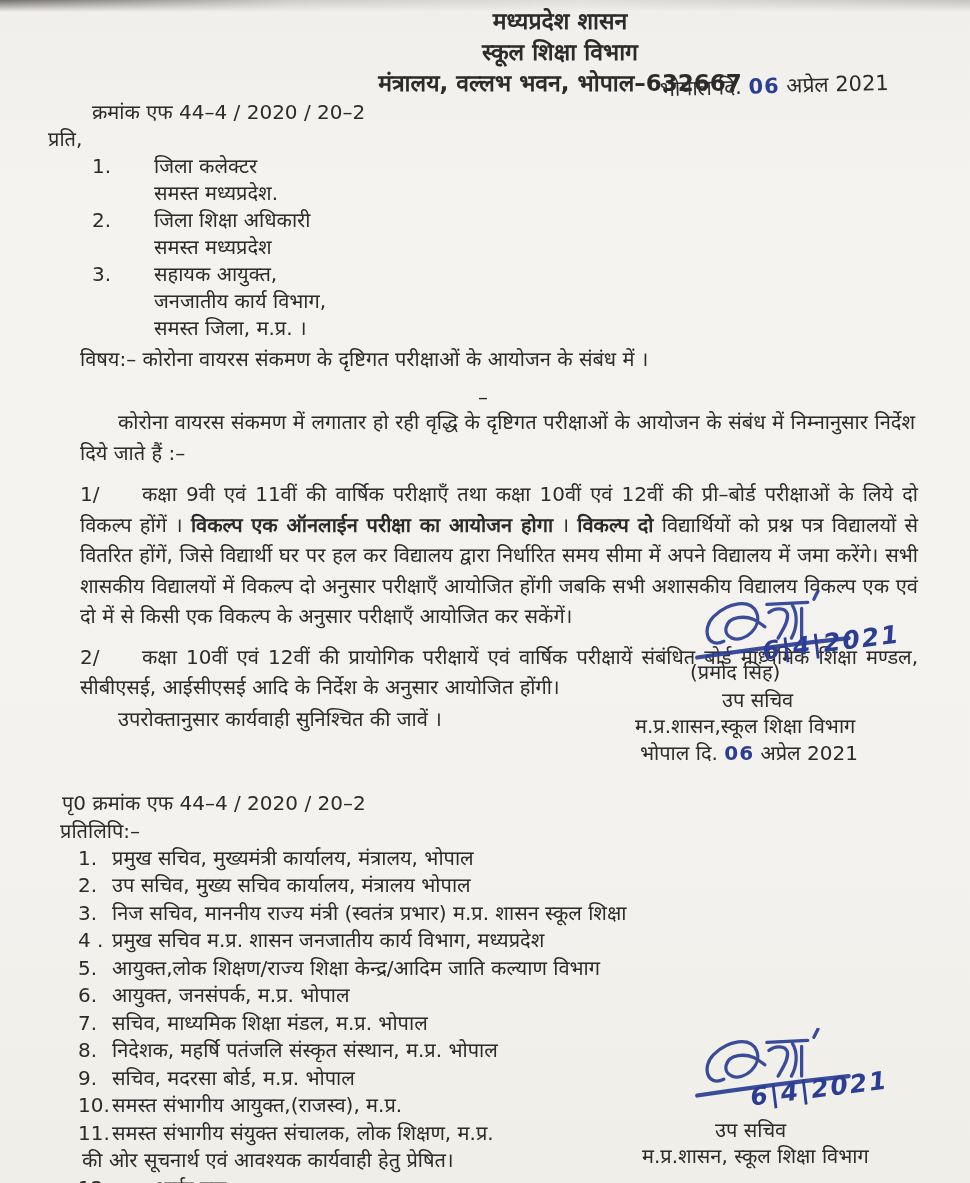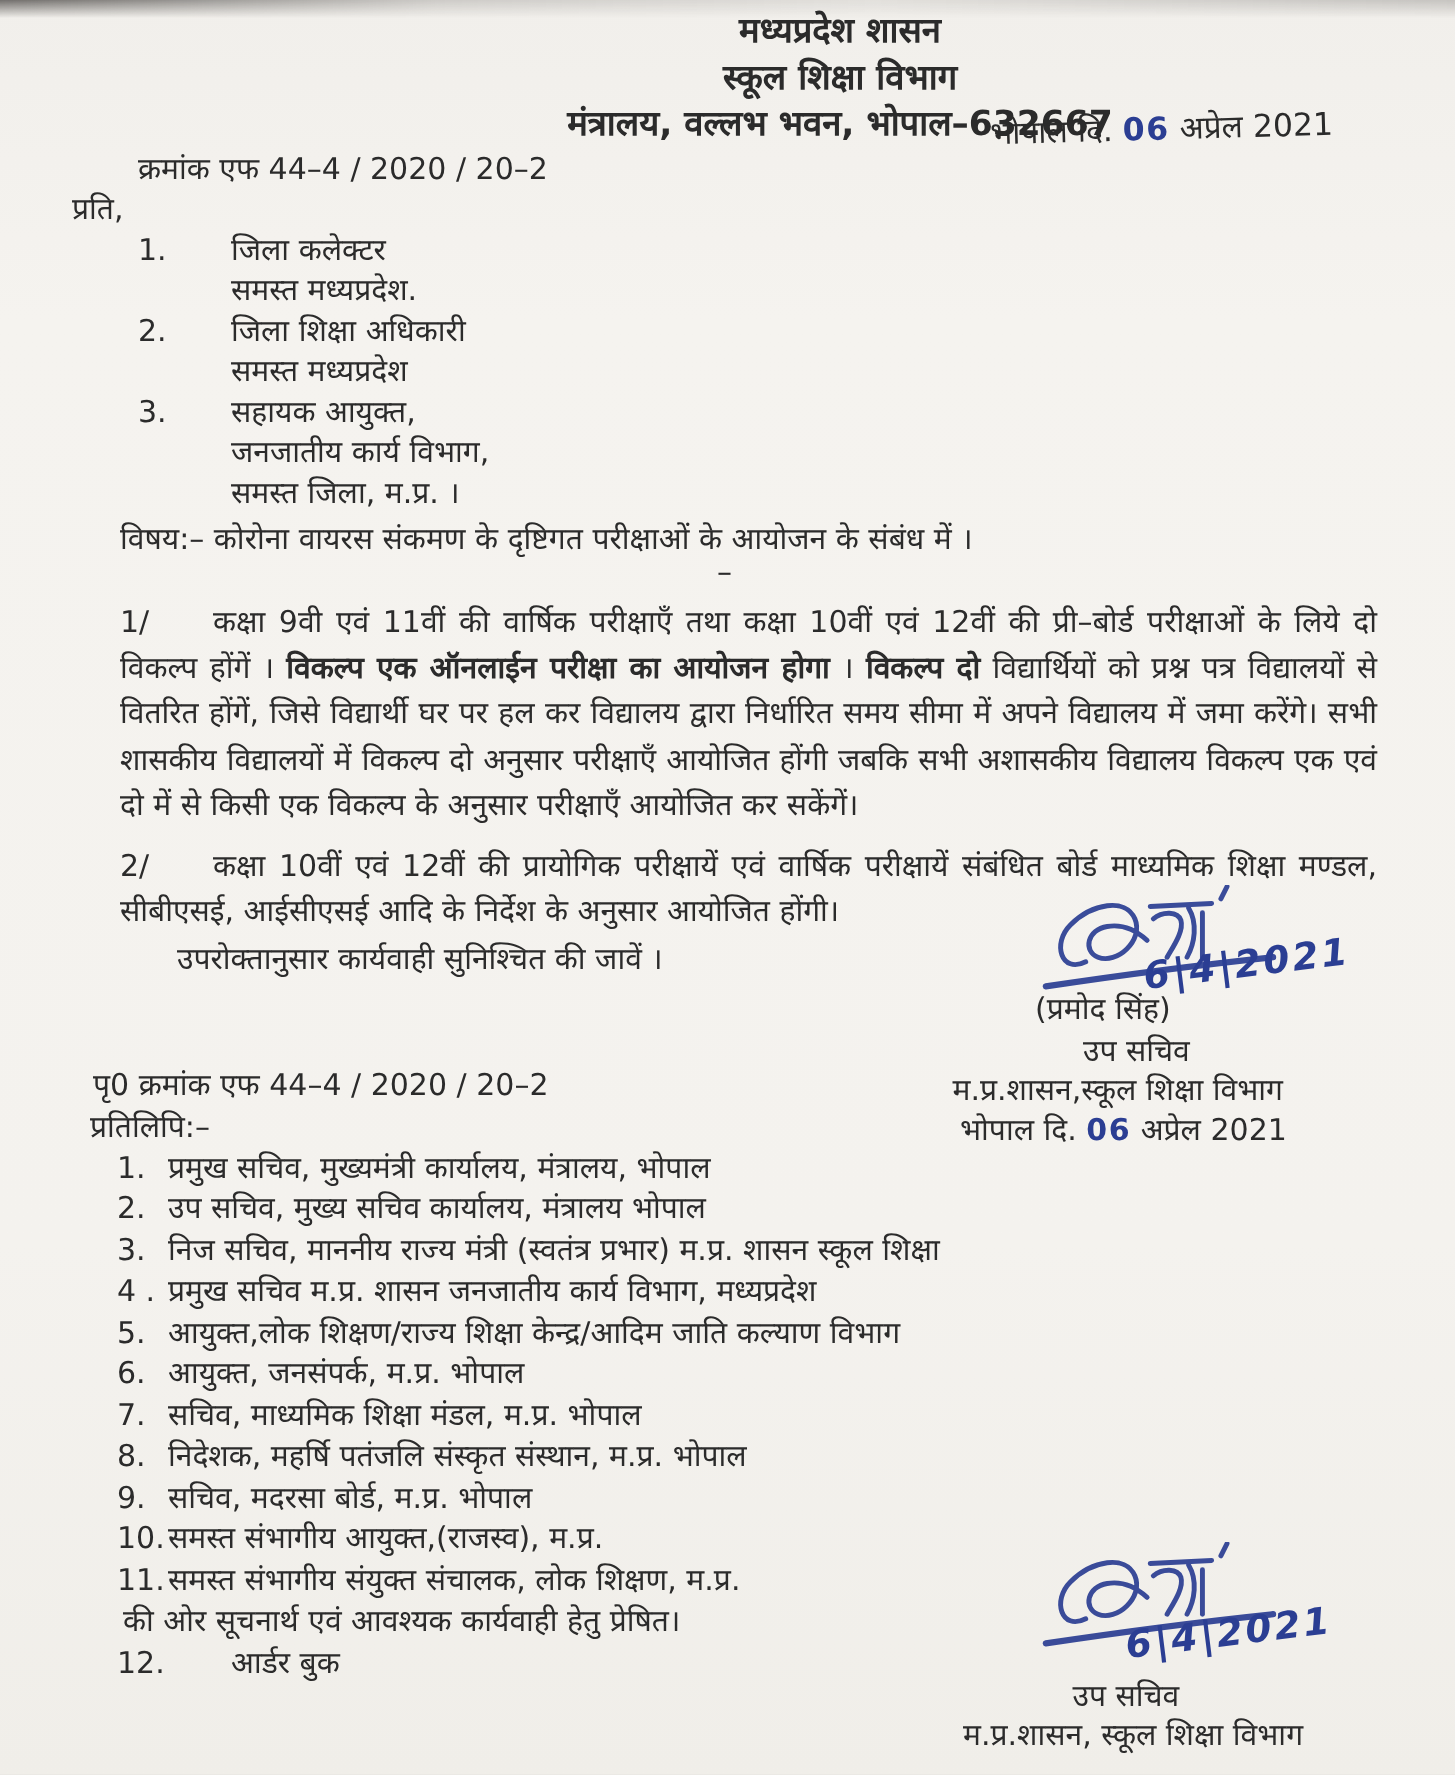--- a/index.html
+++ b/index.html
@@ -25,21 +25,21 @@
   }
   .hand{color:#2b3e93;font-weight:bold;letter-spacing:1px;}
   .refline{margin:0 6px 0 92px;font-size:20px;line-height:27px;}
   .to{margin-left:48px;font-size:20px;line-height:27px;}
   .recipients{margin-left:92px;font-size:20px;}
   .rec-row{display:flex;line-height:27px;}
   .rec-num{width:62px;flex:none;}
   .rec-lines{display:block;}
   .rec-line{display:block;}
   .rec-line:empty{display:none;}
-  .subject{margin:3px 40px 0 80px;font-size:20px;line-height:28px;}
+  .subject{margin:3px 40px 16px 80px;font-size:20px;line-height:28px;}
   .subject-dash{margin-left:478px;font-size:20px;line-height:16px;height:16px;}
   .intro{margin:2px 55px 0 80px;font-size:20px;line-height:31px;text-align:justify;text-indent:38px;}
   .bodypara{margin:10px 52px 0 80px;font-size:20px;line-height:30.5px;text-align:justify;}
   .pnum{display:inline-block;min-width:62px;}
   .bodypara b{font-weight:bold;margin-top:11px;}
   .closing{margin:2px 55px 0 80px;font-size:20px;line-height:28px;text-indent:38px;}
   .endorse-ref{margin:56px 0 0 62px;font-size:20px;line-height:28px;}
   .copies-label{margin-left:60px;font-size:20px;line-height:28px;}
   .copies{margin-left:78px;font-size:20px;}
   .copy-row{display:flex;line-height:27.5px;}
@@ -113,20 +113,21 @@
           <span class="rec-line">सहायक आयुक्त,</span>
           <span class="rec-line">जनजातीय कार्य विभाग,</span>
           <span class="rec-line">समस्त जिला, म.प्र. ।</span>
         </span>
       </div>
     </div>
 
   <div class="subject">विषय:– कोरोना वायरस संकमण के दृष्टिगत परीक्षाओं के आयोजन के संबंध में ।</div>
   <div class="subject-dash">–</div>
 
+  <p class="intro">कोरोना वायरस संकमण में लगातार हो रही वृद्धि के दृष्टिगत परीक्षाओं के आयोजन के संबंध में निम्नानुसार निर्देश दिये जाते हैं :–</p>
 
   <p class="bodypara"><span class="pnum">1/</span><span>कक्षा 9वी एवं 11वीं की वार्षिक परीक्षाएँ तथा कक्षा 10वीं एवं 12वीं की प्री–बोर्ड परीक्षाओं के लिये दो विकल्प होंगें ।</span> <b>विकल्प एक ऑनलाईन परीक्षा का आयोजन होगा</b> <span>।</span> <b>विकल्प दो</b> <span>विद्यार्थियों को प्रश्न पत्र विद्यालयों से वितरित होंगें, जिसे विद्यार्थी घर पर हल कर विद्यालय द्वारा निर्धारित समय सीमा में अपने विद्यालय में जमा करेंगे। सभी शासकीय विद्यालयों में विकल्प दो अनुसार परीक्षाएँ आयोजित होंगी जबकि सभी अशासकीय विद्यालय विकल्प एक एवं दो में से किसी एक विकल्प के अनुसार परीक्षाएँ आयोजित कर सकेंगें।</span></p>
 
   <p class="bodypara"><span class="pnum">2/</span><span>कक्षा 10वीं एवं 12वीं की प्रायोगिक परीक्षायें एवं वार्षिक परीक्षायें संबंधित बोर्ड माध्यमिक शिक्षा मण्डल, सीबीएसई, आईसीएसई आदि के निर्देश के अनुसार आयोजित होंगी।</span></p>
 
   <p class="closing">उपरोक्तानुसार कार्यवाही सुनिश्चित की जावें ।</p>
 
   <div class="sigblock sig1">
     <svg class="sig-svg" viewBox="0 0 160 84" fill="none">
       <g stroke="#2b3e93" stroke-width="3.2" stroke-linecap="round" fill="none" opacity="0.92">

